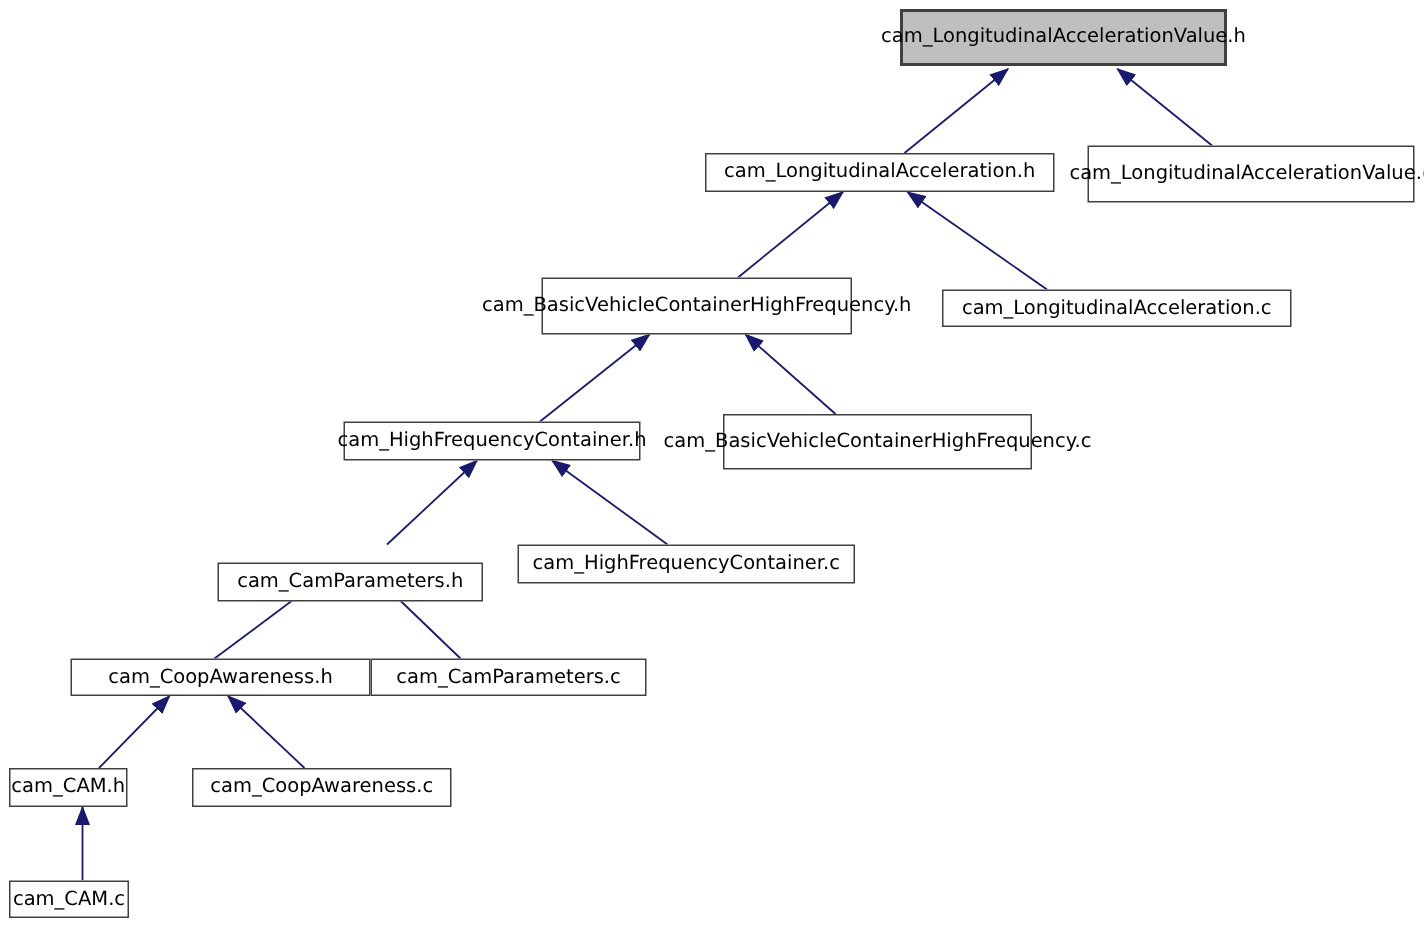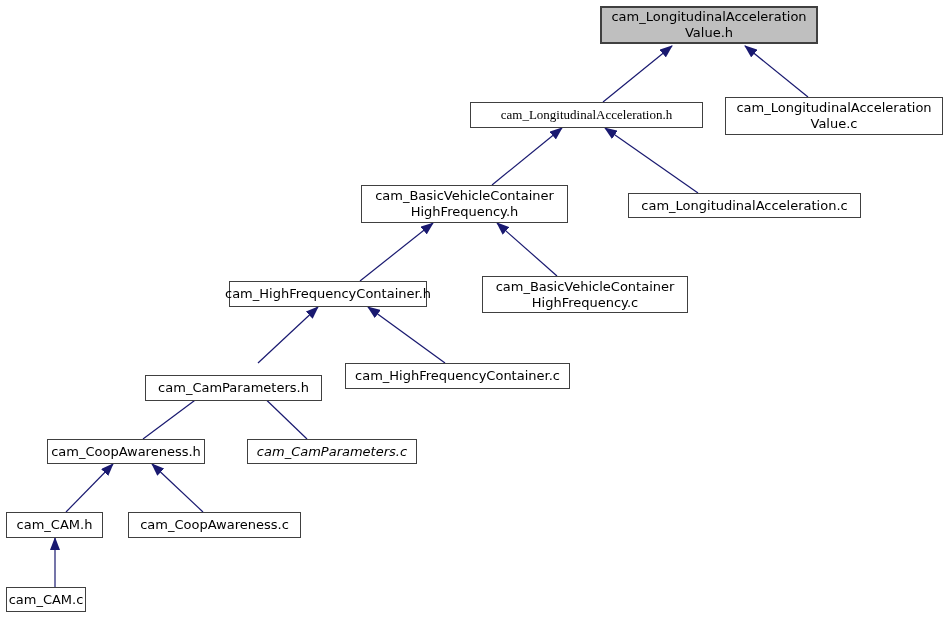--- a/index.html
+++ b/index.html
@@ -27,21 +27,20 @@
     stroke-width: 1.2;
     fill: none;
   }
   .node {
     position: absolute;
     box-sizing: border-box;
     background: var(--node-fill, #ffffff);
     border: 1.4px solid var(--border-color, #404040);
     color: var(--text-color, #000000);
     display: flex;
-    flex-direction: column;
     align-items: center;
     justify-content: center;
     font-size: 13px;
     line-height: 16px;
     text-align: center;
     white-space: nowrap;
     cursor: pointer;
   }
   .node.highlighted {
     background: var(--highlight-fill, #bfbfbf);
@@ -76,21 +75,21 @@
         <line x1="66" y1="512" x2="113" y2="464" class="edge" marker-end="url(#arrowhead)"></line>
         <line x1="203" y1="512" x2="152" y2="464" class="edge" marker-end="url(#arrowhead)"></line>
         <line x1="55" y1="587" x2="55" y2="538" class="edge" marker-end="url(#arrowhead)"></line>
       </g>
   </svg>
   <div>
       <div class="node highlighted" style="left: 600px; top: 6px; width: 218px; height: 38px;">
         <span class="node-line">cam_LongitudinalAcceleration</span>
         <span class="node-line">Value.h</span>
       </div>
-      <div class="node" style="left: 470px; top: 102px; width: 233px; height: 26px; font-family: Liberation Serif, serif;">
+      <div class="node" style="left: 470px; top: 102px; width: 233px; height: 26px;">
         <span class="node-line">cam_LongitudinalAcceleration.h</span>
       </div>
       <div class="node" style="left: 725px; top: 97px; width: 218px; height: 38px;">
         <span class="node-line">cam_LongitudinalAcceleration</span>
         <span class="node-line">Value.c</span>
       </div>
       <div class="node" style="left: 361px; top: 185px; width: 207px; height: 38px;">
         <span class="node-line">cam_BasicVehicleContainer</span>
         <span class="node-line">HighFrequency.h</span>
       </div>
@@ -103,27 +102,27 @@
       <div class="node" style="left: 482px; top: 276px; width: 206px; height: 37px;">
         <span class="node-line">cam_BasicVehicleContainer</span>
         <span class="node-line">HighFrequency.c</span>
       </div>
       <div class="node" style="left: 145px; top: 363px; width: 177px; height: 26px; margin-top: 12px;">
         <span class="node-line">cam_CamParameters.h</span>
       </div>
       <div class="node" style="left: 345px; top: 363px; width: 225px; height: 26px;">
         <span class="node-line">cam_HighFrequencyContainer.c</span>
       </div>
-      <div class="node" style="left: 47px; top: 439px; width: 158px; height: 25px;">
+      <div class="node" style="left: 47px; top: 439px; width: 200px; height: 25px;">
         <span class="node-line">cam_CoopAwareness.h</span>
       </div>
-      <div class="node" style="left: 247px; top: 439px; width: 170px; height: 25px; font-style: italic;">
+      <div class="node" style="left: 247px; top: 439px; width: 184px; height: 25px;">
         <span class="node-line">cam_CamParameters.c</span>
       </div>
-      <div class="node" style="left: 6px; top: 512px; width: 97px; height: 26px;">
+      <div class="node" style="left: 6px; top: 512px; width: 79px; height: 26px;">
         <span class="node-line">cam_CAM.h</span>
       </div>
       <div class="node" style="left: 128px; top: 512px; width: 173px; height: 26px; text-align: center;">
         <span class="node-line">cam_CoopAwareness.c</span>
       </div>
       <div class="node" style="left: 6px; top: 587px; width: 80px; height: 25px;">
         <span class="node-line">cam_CAM.c</span>
       </div>
     </div>
 </div>

